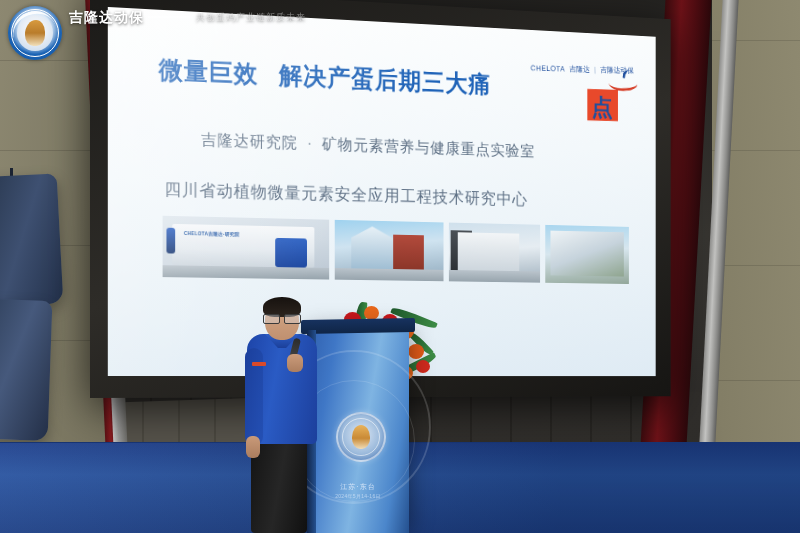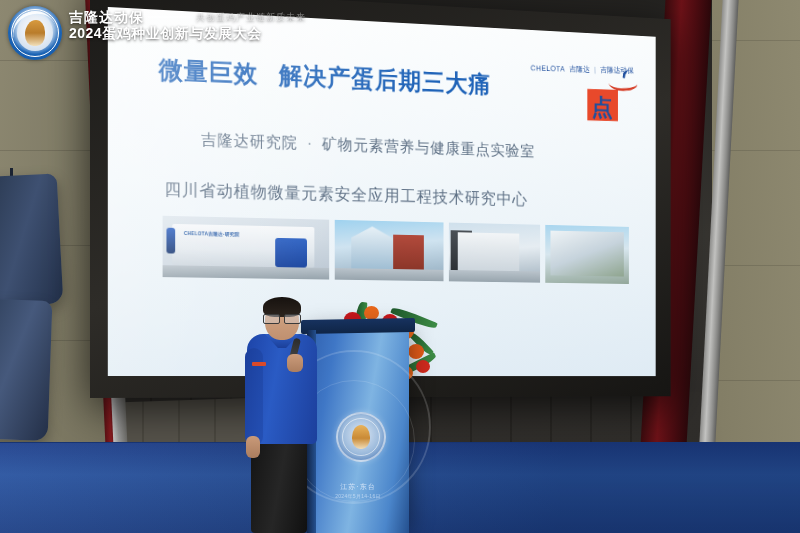--- a/index.html
+++ b/index.html
@@ -495,17 +495,16 @@
       <div class="r2"></div>
       <div class="bird"></div>
       <div class="arc"></div>
     </div>
     <div class="ov-text">
       <div class="ov-l1">
         <span>吉隆达动保</span>
         <span class="ov-rule"></span>
         <span class="ov-tag">共创蛋鸡产业链新质未来</span>
       </div>
-      <div class="ov-l2">2024蛋鸡种业创新与发展大会</div>
     </div>
   </div>
 
 </div>
 
 </body></html>

